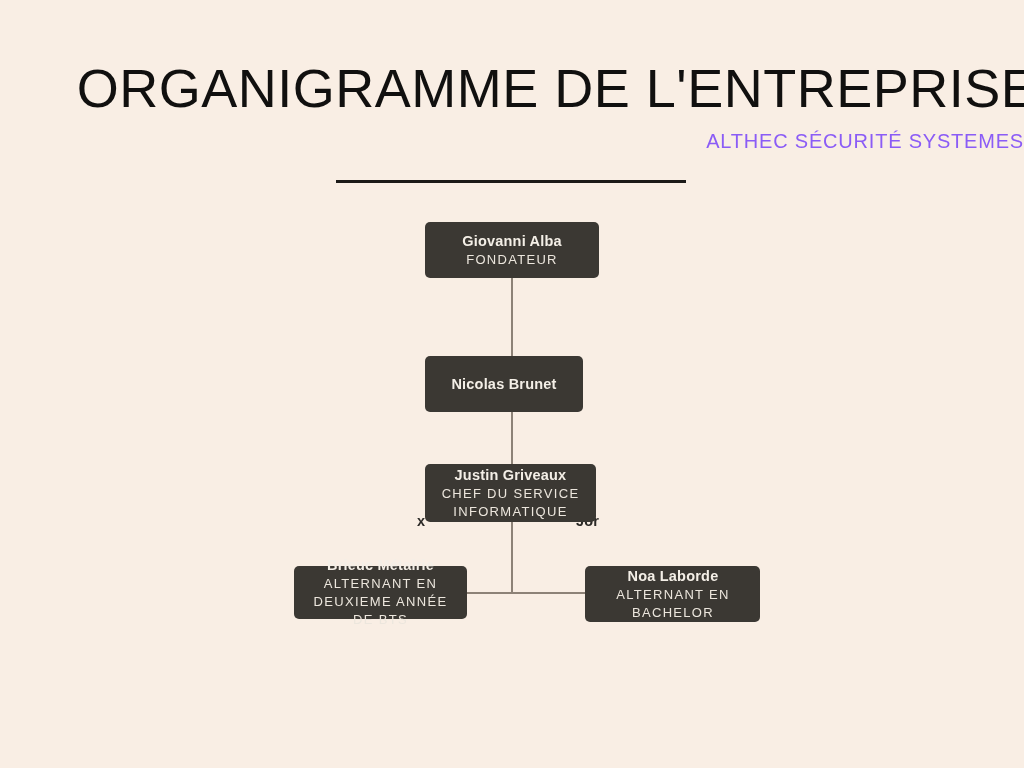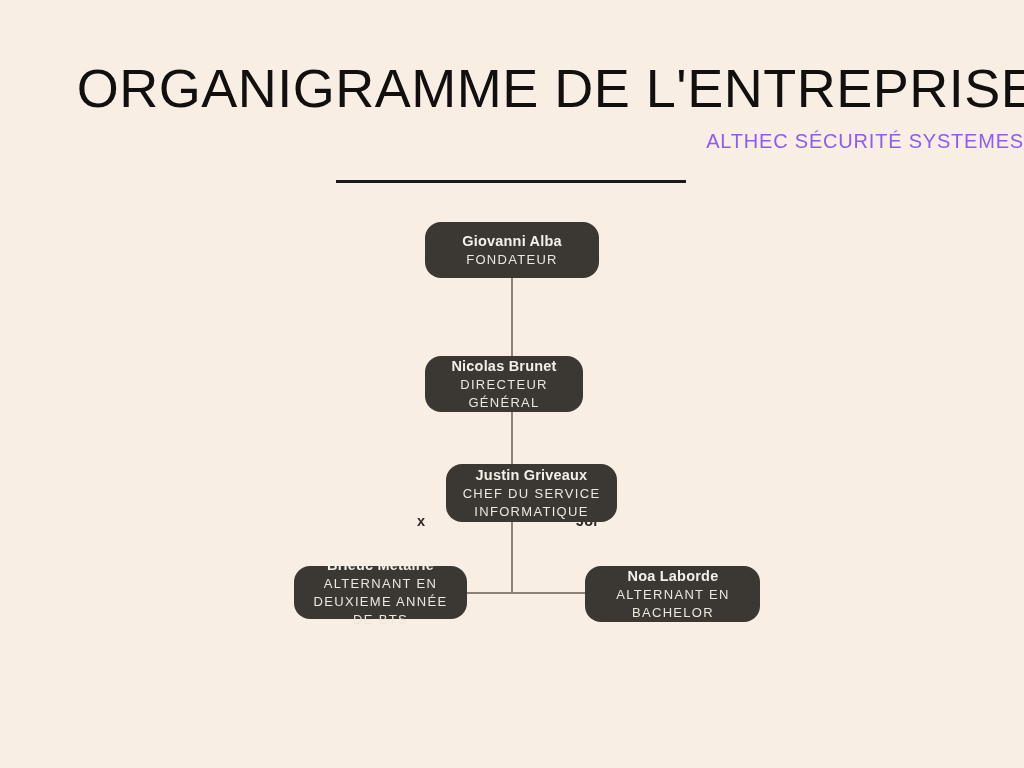--- a/index.html
+++ b/index.html
@@ -66,21 +66,21 @@
     width: 2px;
   }
   .conn-h {
     height: 2px;
   }
 
   
   .node {
     position: absolute;
     background: #3b3833;
-    border-radius: 16px;
+    border-radius: 5px;
     box-sizing: border-box;
     display: flex;
     flex-direction: column;
     align-items: center;
     justify-content: center;
     padding: 8px 10px;
     text-align: center;
   }
   .node-name {
     font-size: 14.5px;
@@ -132,24 +132,23 @@
 
   <div class="ghost" style="left:576px; top:512px;">Jor</div>
 
   <div class="node" style="left:425px; top:222px; width:174px; height:56px;">
     <div class="node-name">Giovanni Alba</div>
     <div class="node-role">FONDATEUR</div>
   </div>
 
   <div class="node" style="left:425px; top:356px; width:158px; height:56px;">
     <div class="node-name">Nicolas Brunet</div>
-    <div class="node-role">DIRECTEUR GÉNÉRAL</div>
   </div>
 
-  <div class="node" style="left:446px; top:464px; width:171px; height:58px;">
+  <div class="node" style="left:425px; top:464px; width:171px; height:58px;">
     <div class="node-name">Justin Griveaux</div>
     <div class="node-role">CHEF DU SERVICE</div>
     <div class="node-role">INFORMATIQUE</div>
   </div>
 
   <div class="node" style="left:266px; top:566px; width:173px; height:53px;margin-left:28px;">
     <div class="node-name">Brieuc Métairie</div>
     <div class="node-role">ALTERNANT EN</div>
     <div class="node-role">DEUXIEME ANNÉE DE BTS</div>
   </div>

